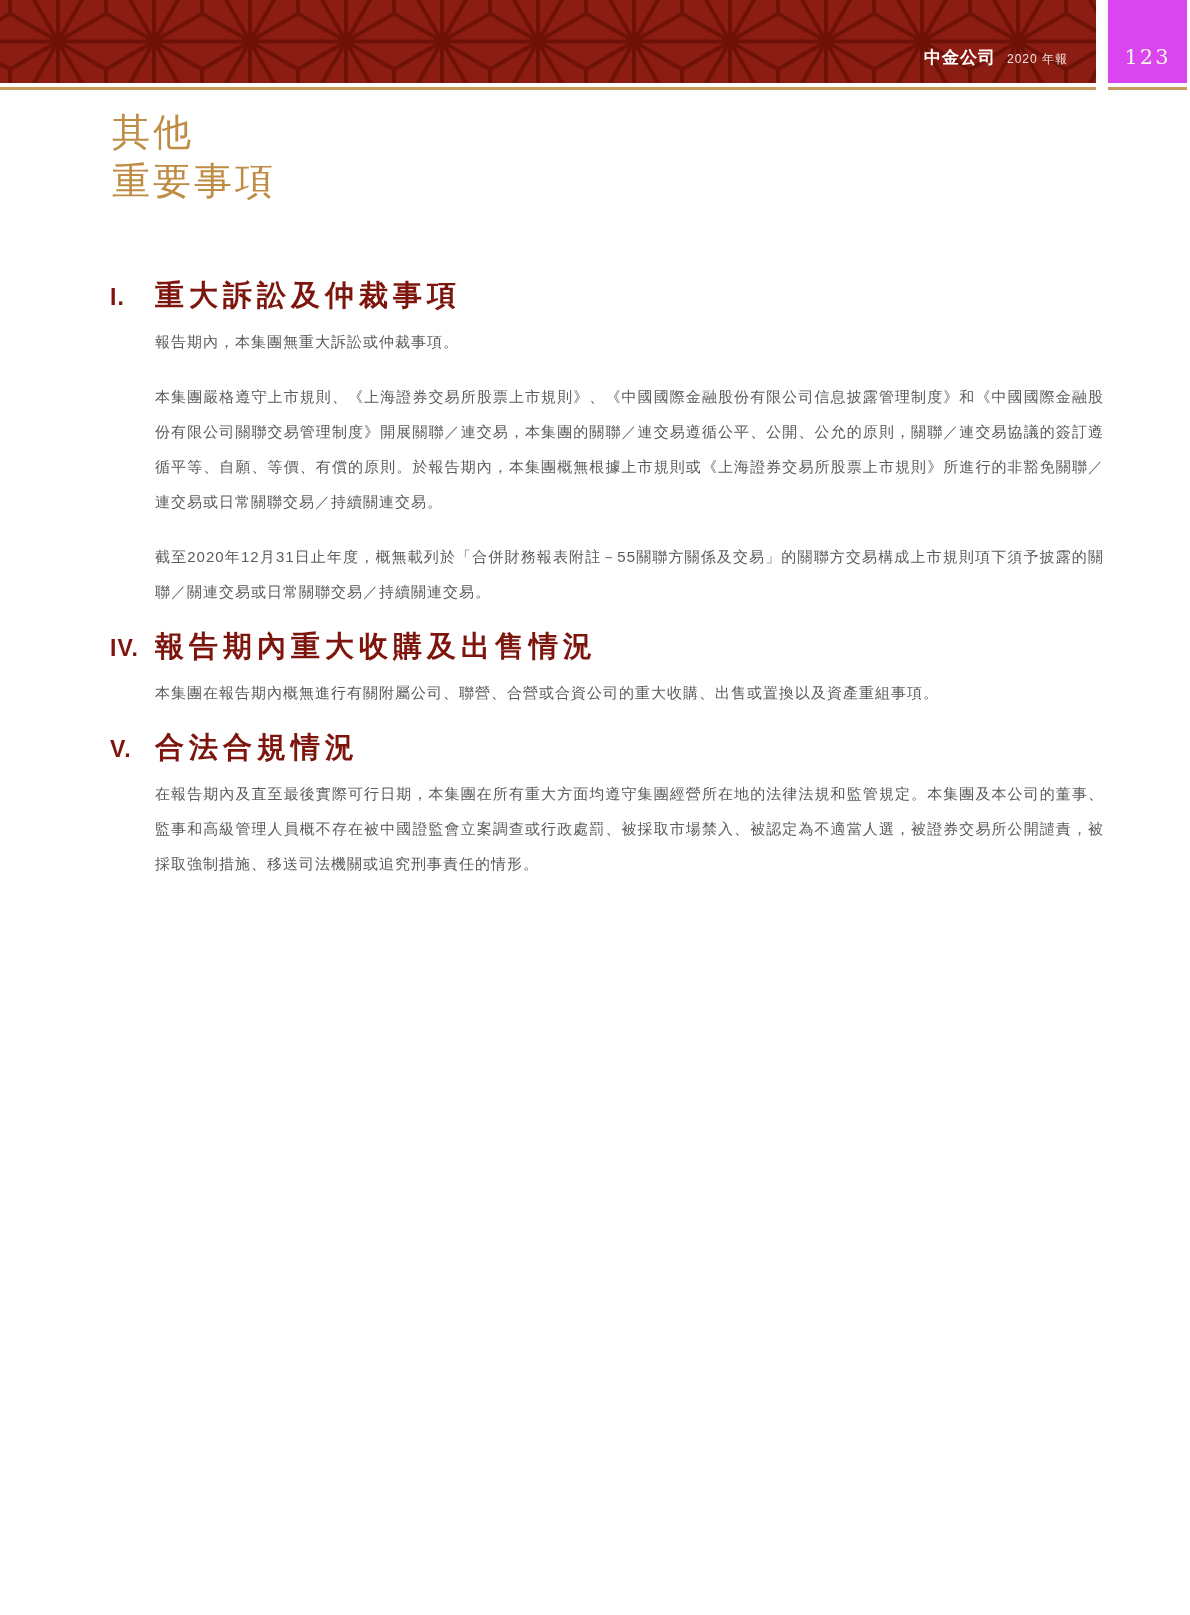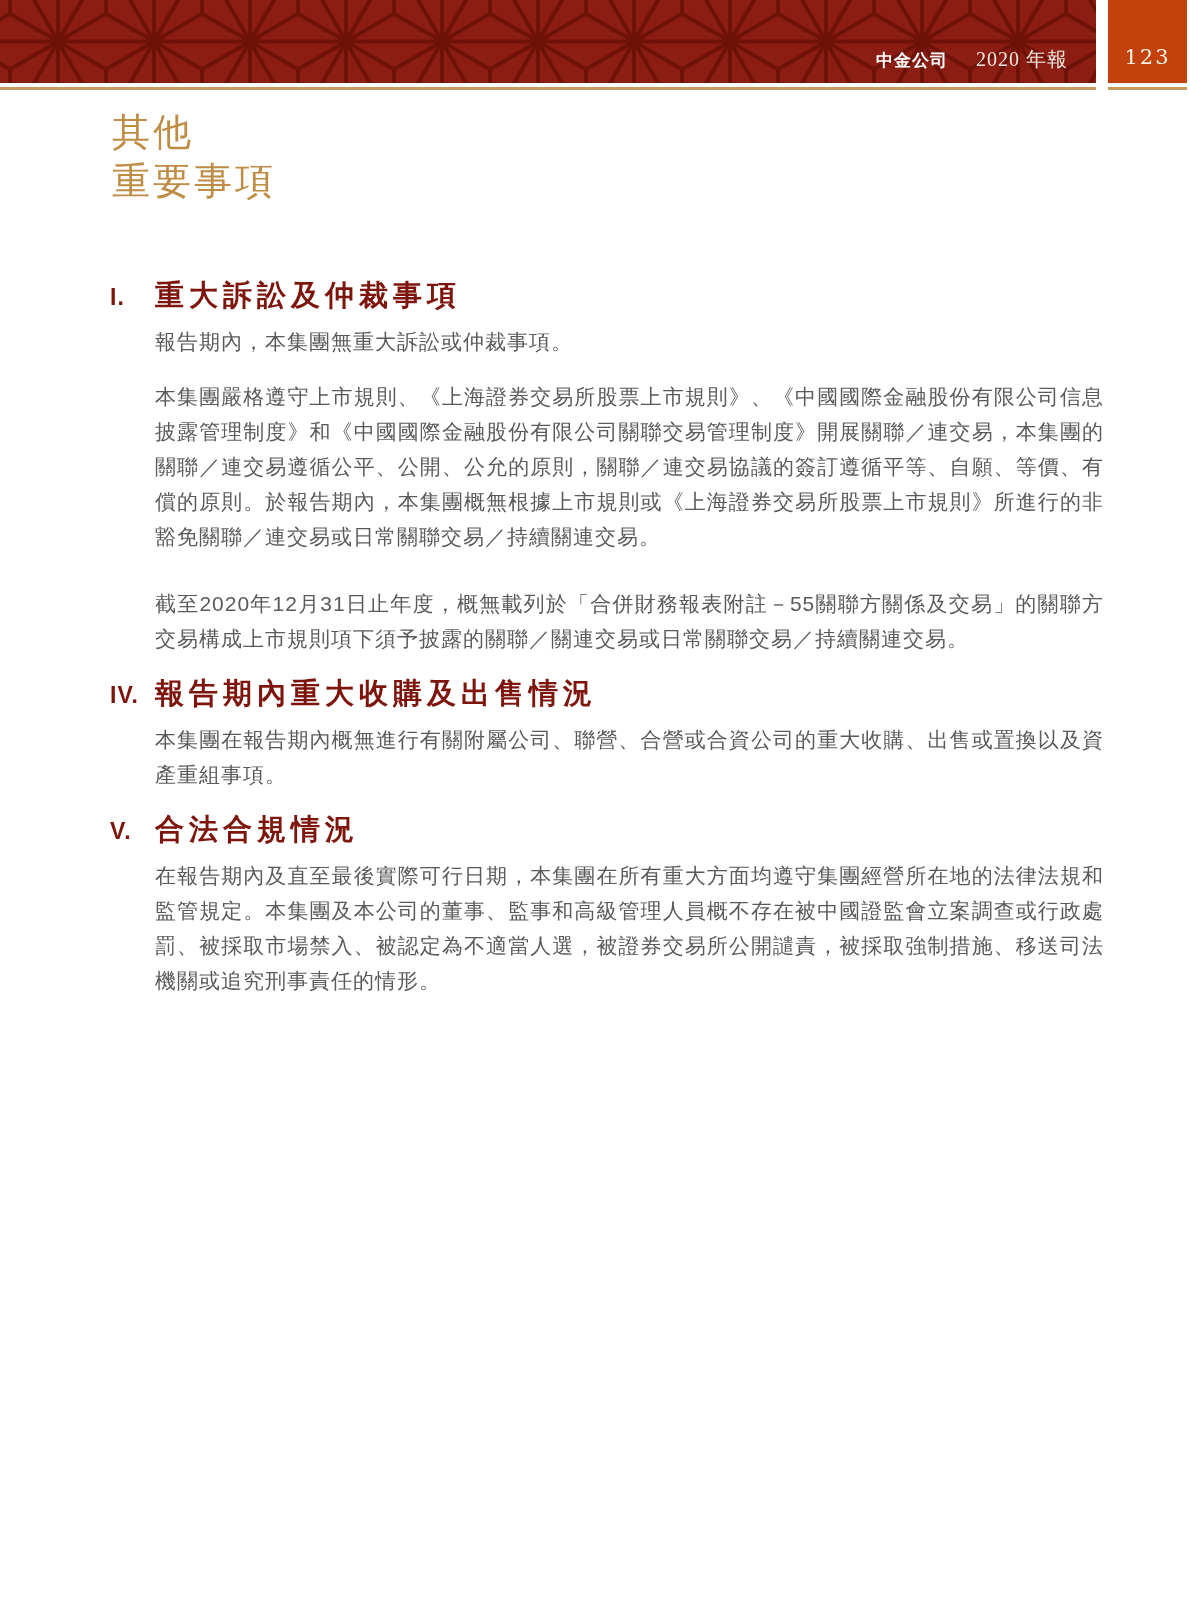--- a/index.html
+++ b/index.html
@@ -30,31 +30,30 @@
     z-index: 2;
   }
   .band-company {
     color: #ffffff;
     font-weight: bold;
     font-size: 17px;
     letter-spacing: 1px;
   }
   .band-edition {
     color: #F3E7E0;
-    font-size: 20px;
-    margin-left: 28px;
-    letter-spacing: 1px;
-    font-family: Liberation Serif, serif;
+    font-size: 12px;
+    margin-left: 11px;
+    letter-spacing: 1px;
   }
   .rule { height: 3px; background: #C59C5B; margin-top: 4px; }
   .head-gap { width: 12px; }
   .pagebox-col { width: 79px; }
   .pagebox {
     height: 83px;
-    background: #c2410c;
+    background: #d946ef;
     display: flex;
     justify-content: center;
     align-items: flex-start;
   }
   .pagebox .pagenum {
     margin-top: 45px;
     color: #FAF3E3;
     font-family: "DejaVu Serif", serif;
     font-size: 21px;
     letter-spacing: 2px;
@@ -92,27 +91,27 @@
     color: #7D150D;
     font-weight: bold;
     font-size: 29px;
     line-height: 34px;
     letter-spacing: 5px;
   }
   .sec-body { margin: 12px 0 0 45px; }
   .sec-body p {
     margin: 0;
     color: #595A5C;
-    font-size: 21px;
+    font-size: 15px;
     line-height: 35px;
     letter-spacing: 1px;
     text-align: justify;
     text-justify: inter-ideograph;
   }
-  .sec-body p + p { margin-top: 32px; }
+  .sec-body p + p { margin-top: 20px; }
 </style>
 </head>
 <body>
 
 <div class="page">
 
   <header class="masthead">
     <div class="band-col">
       <div class="band">
         <svg width="1096" height="83" aria-hidden="true">

